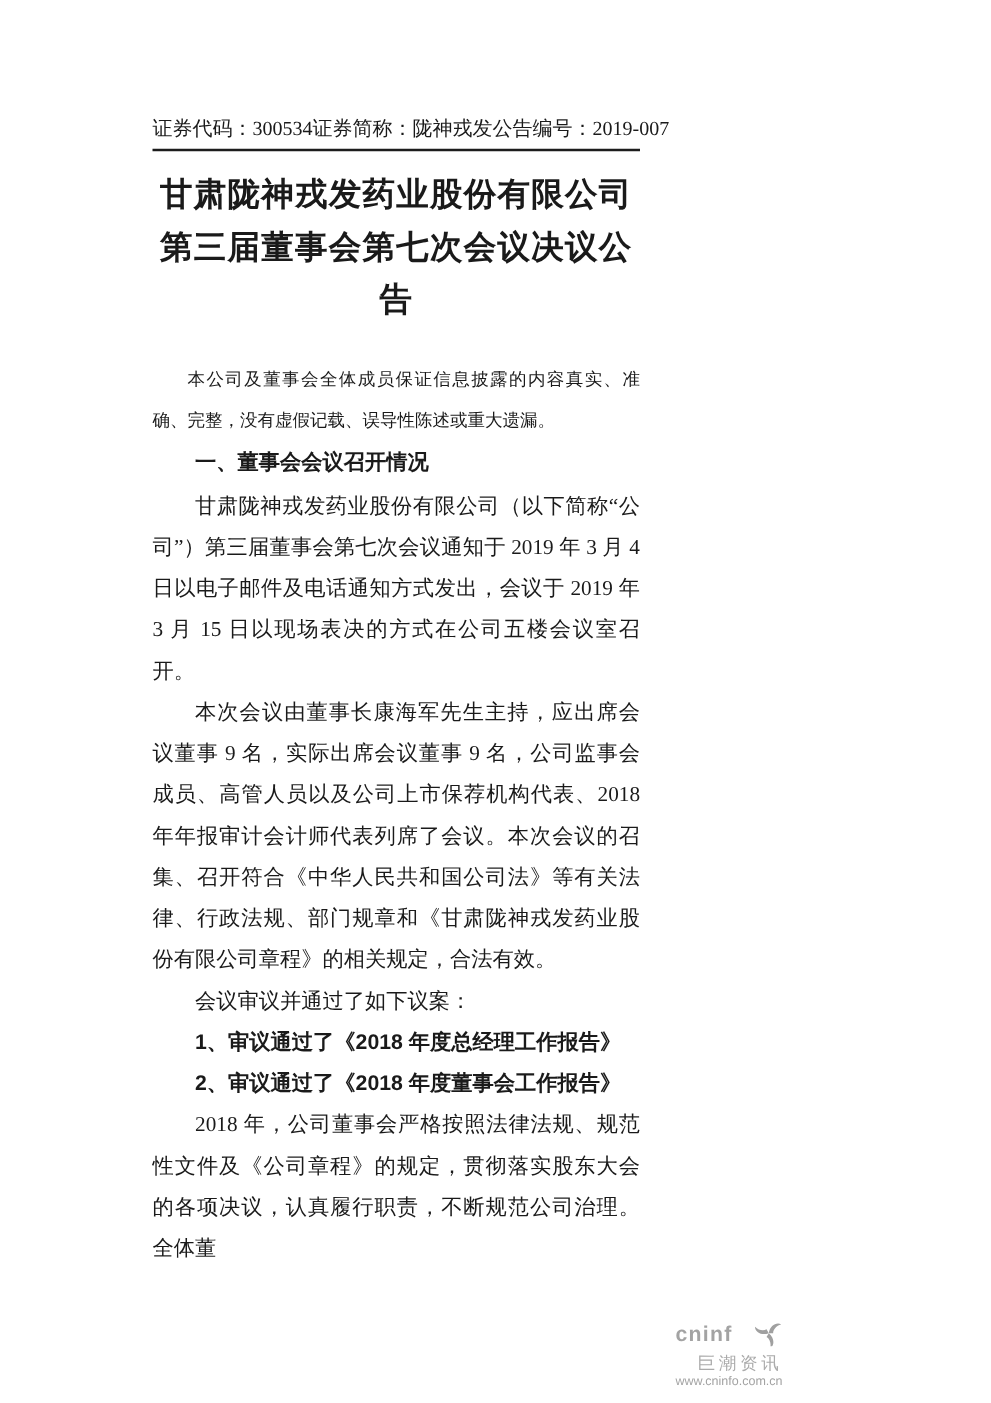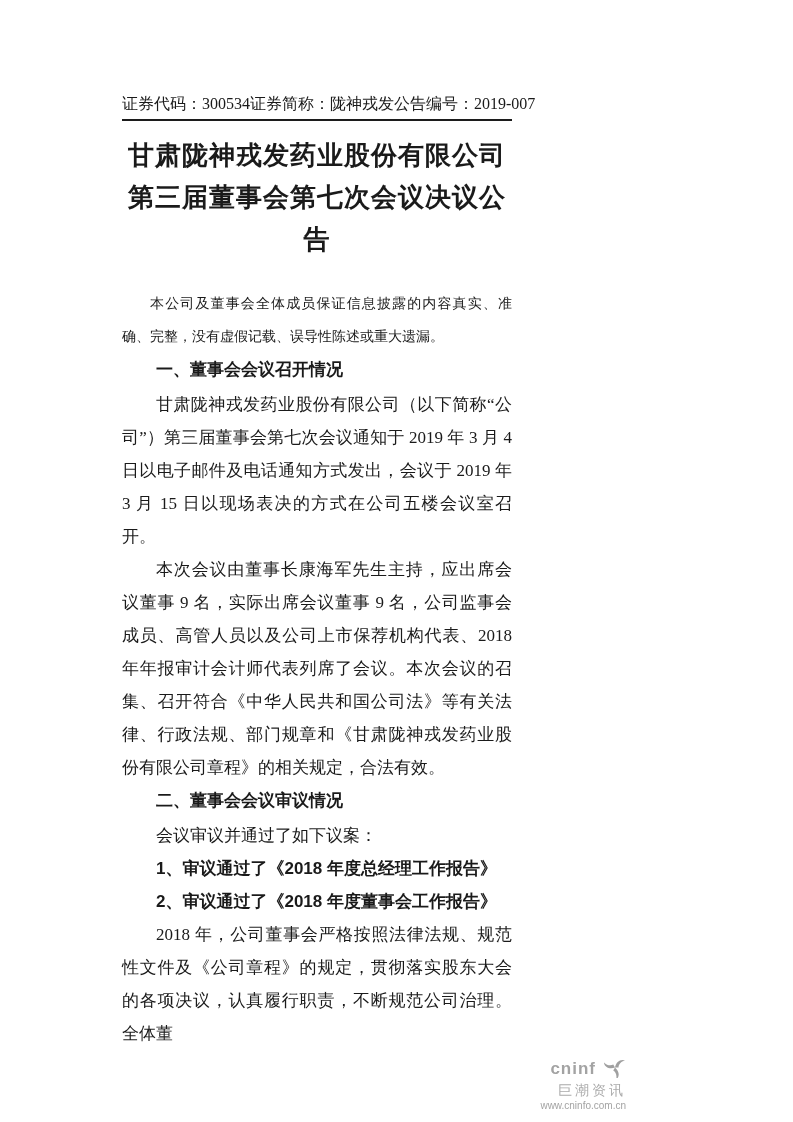--- a/index.html
+++ b/index.html
@@ -76,21 +76,21 @@
     bottom: 11px;
     text-align: right;
     color: #a8a8a8;
     font-family: "Liberation Sans", "DejaVu Sans", sans-serif;
     line-height: 1.1;
   }
   .logo-line {
     display: flex;
     align-items: center;
     justify-content: flex-end;
-    gap: 8px;
+    gap: 18px;
   }
   .logo-wordmark {
     font-weight: bold;
     font-size: 17px;
     letter-spacing: 1px;
     color: #a3a3a3;
   }
   .logo-swirl { display: inline-block; }
   .logo-cn {
     font-size: 14px;
@@ -122,21 +122,20 @@
       <div>甘肃陇神戎发药业股份有限公司</div>
       <div>第三届董事会第七次会议决议公告</div>
     </div>
 
     <p class="statement">本公司及董事会全体成员保证信息披露的内容真实、准确、完整，没有虚假记载、误导性陈述或重大遗漏。</p>
 
     <div class="doc-body">
         <p class="blk heading">一、董事会会议召开情况</p>
         <p class="blk para">甘肃陇神戎发药业股份有限公司（以下简称“公司”）第三届董事会第七次会议通知于 2019 年 3 月 4 日以电子邮件及电话通知方式发出，会议于 2019 年 3 月 15 日以现场表决的方式在公司五楼会议室召开。</p>
         <p class="blk para">本次会议由董事长康海军先生主持，应出席会议董事 9 名，实际出席会议董事 9 名，公司监事会成员、高管人员以及公司上市保荐机构代表、2018 年年报审计会计师代表列席了会议。本次会议的召集、召开符合《中华人民共和国公司法》等有关法律、行政法规、部门规章和《甘肃陇神戎发药业股份有限公司章程》的相关规定，合法有效。</p>
-        <p class="blk heading">二、董事会会议审议情况</p>
         <p class="blk para">会议审议并通过了如下议案：</p>
         <p class="blk bold-item">1、审议通过了《2018 年度总经理工作报告》</p>
         <p class="blk bold-item">2、审议通过了《2018 年度董事会工作报告》</p>
         <p class="blk para">2018 年，公司董事会严格按照法律法规、规范性文件及《公司章程》的规定，贯彻落实股东大会的各项决议，认真履行职责，不断规范公司治理。全体董</p>
       </div>
 
   </div>
 
   <div class="footer-logo">
     <div class="logo-line">

